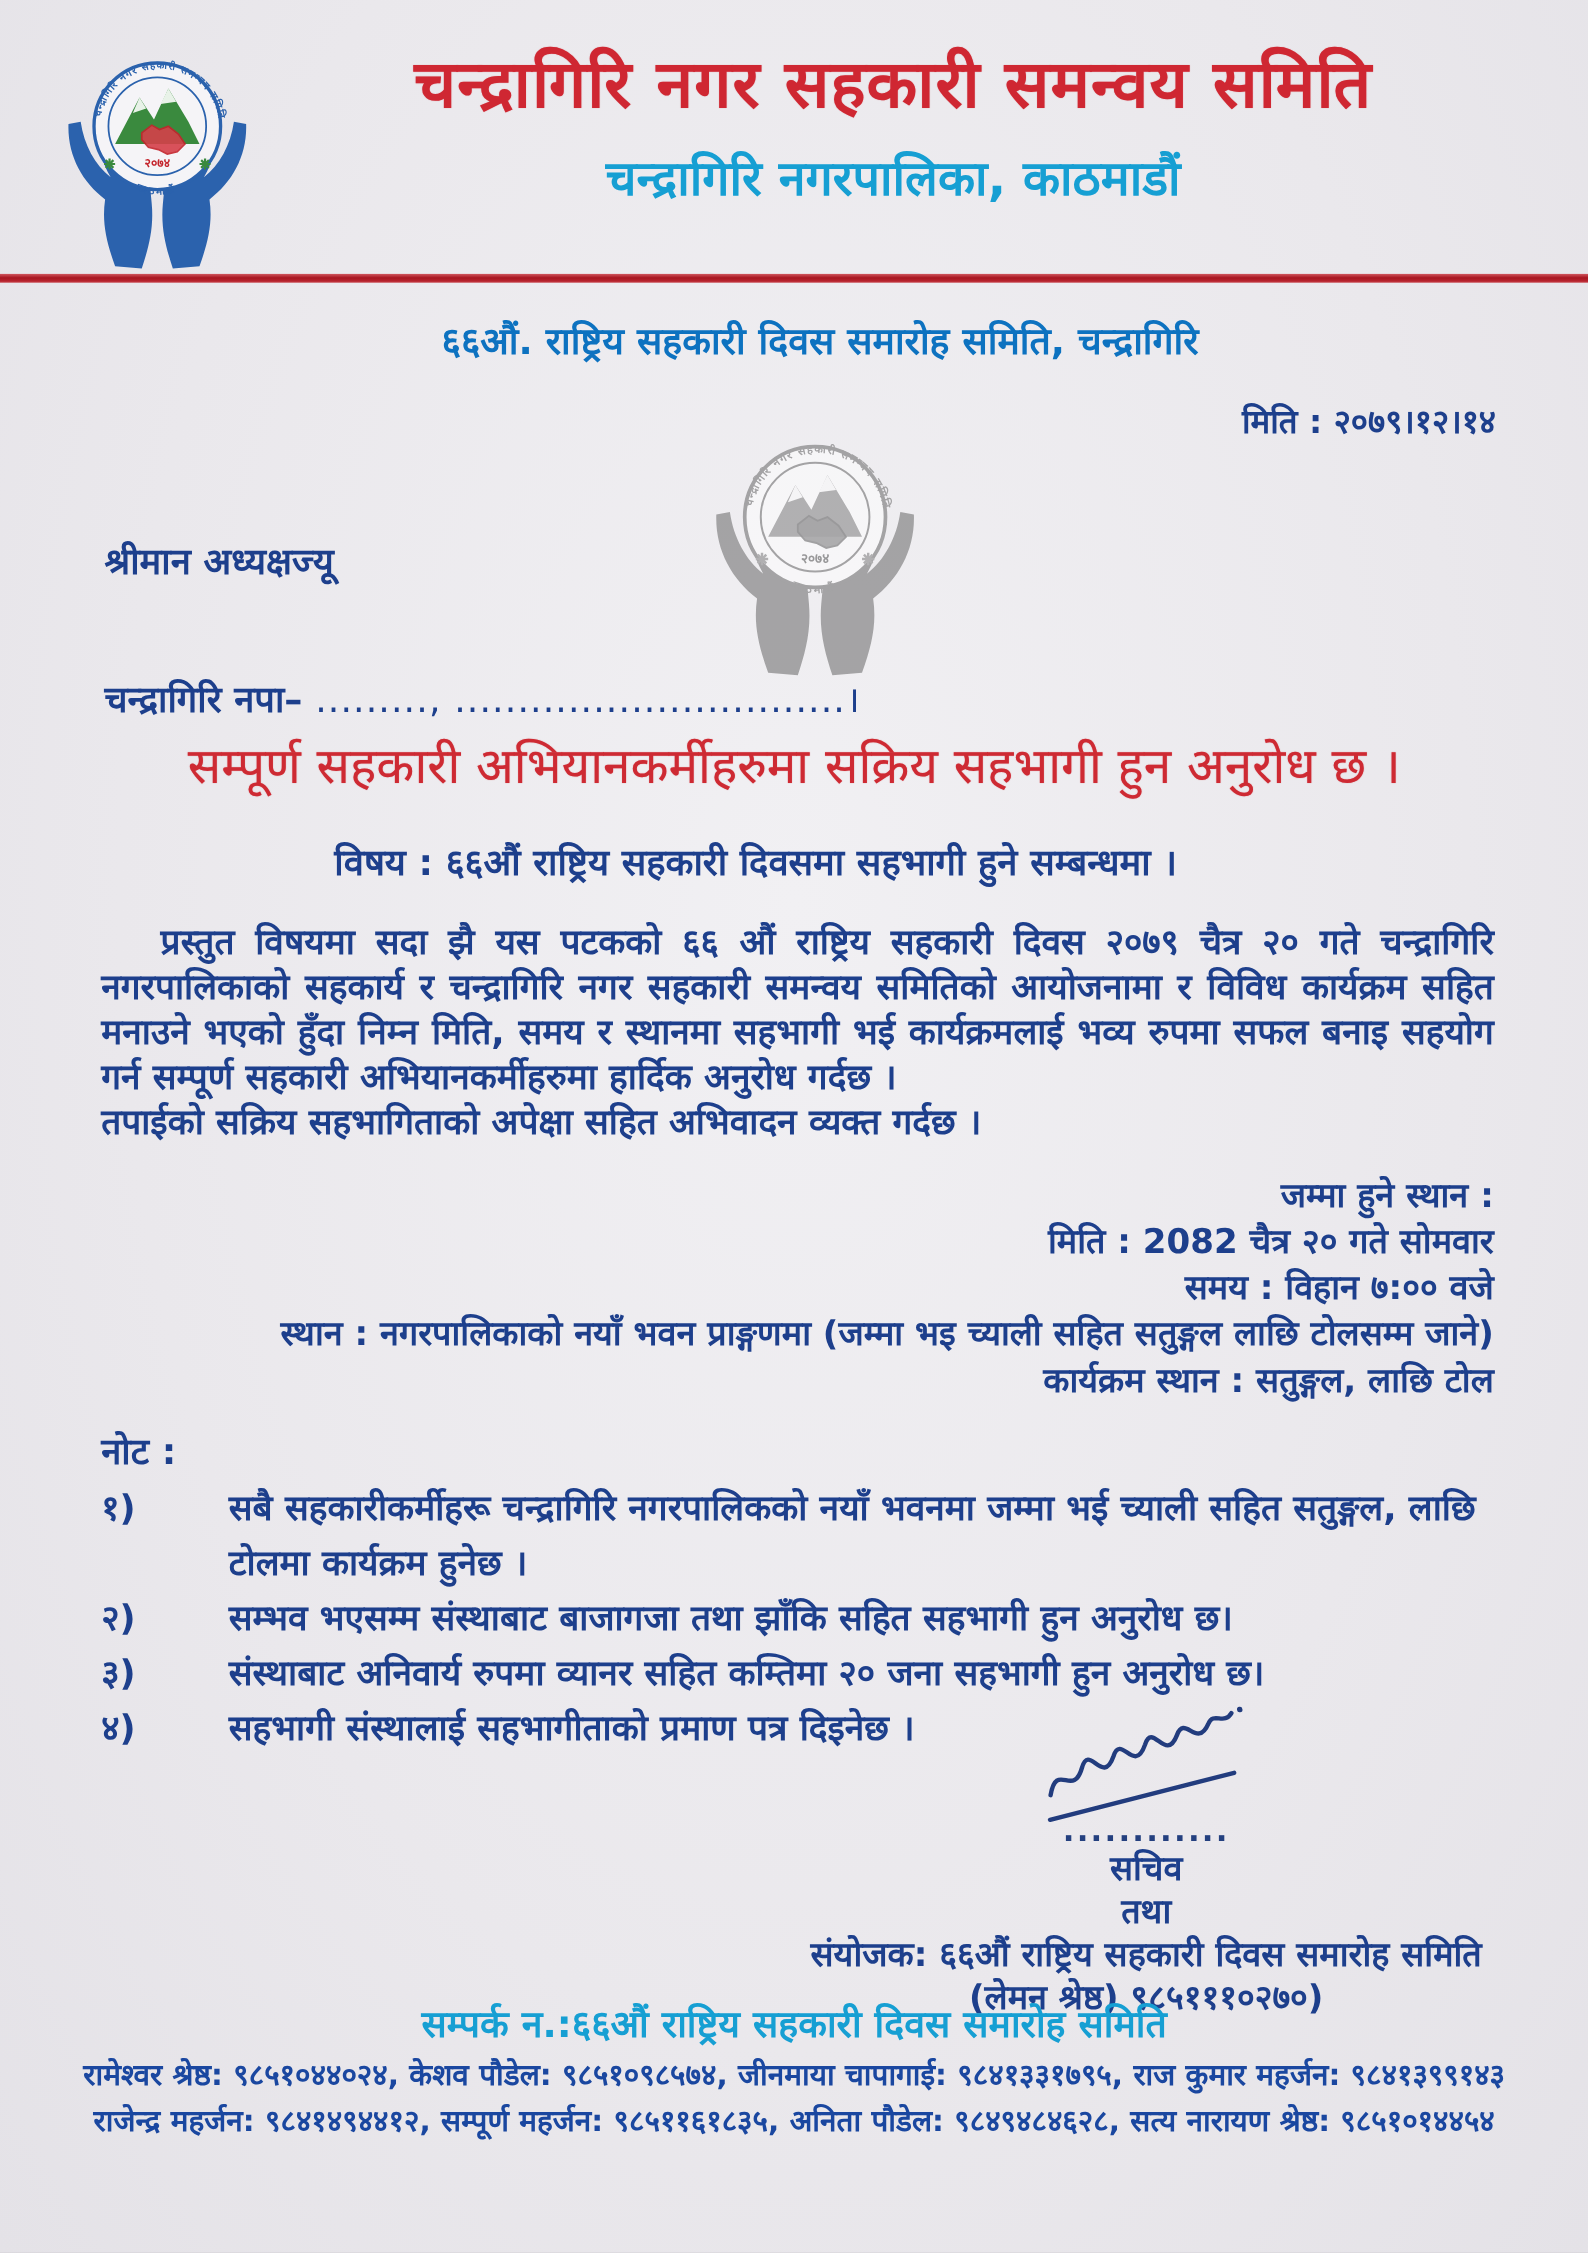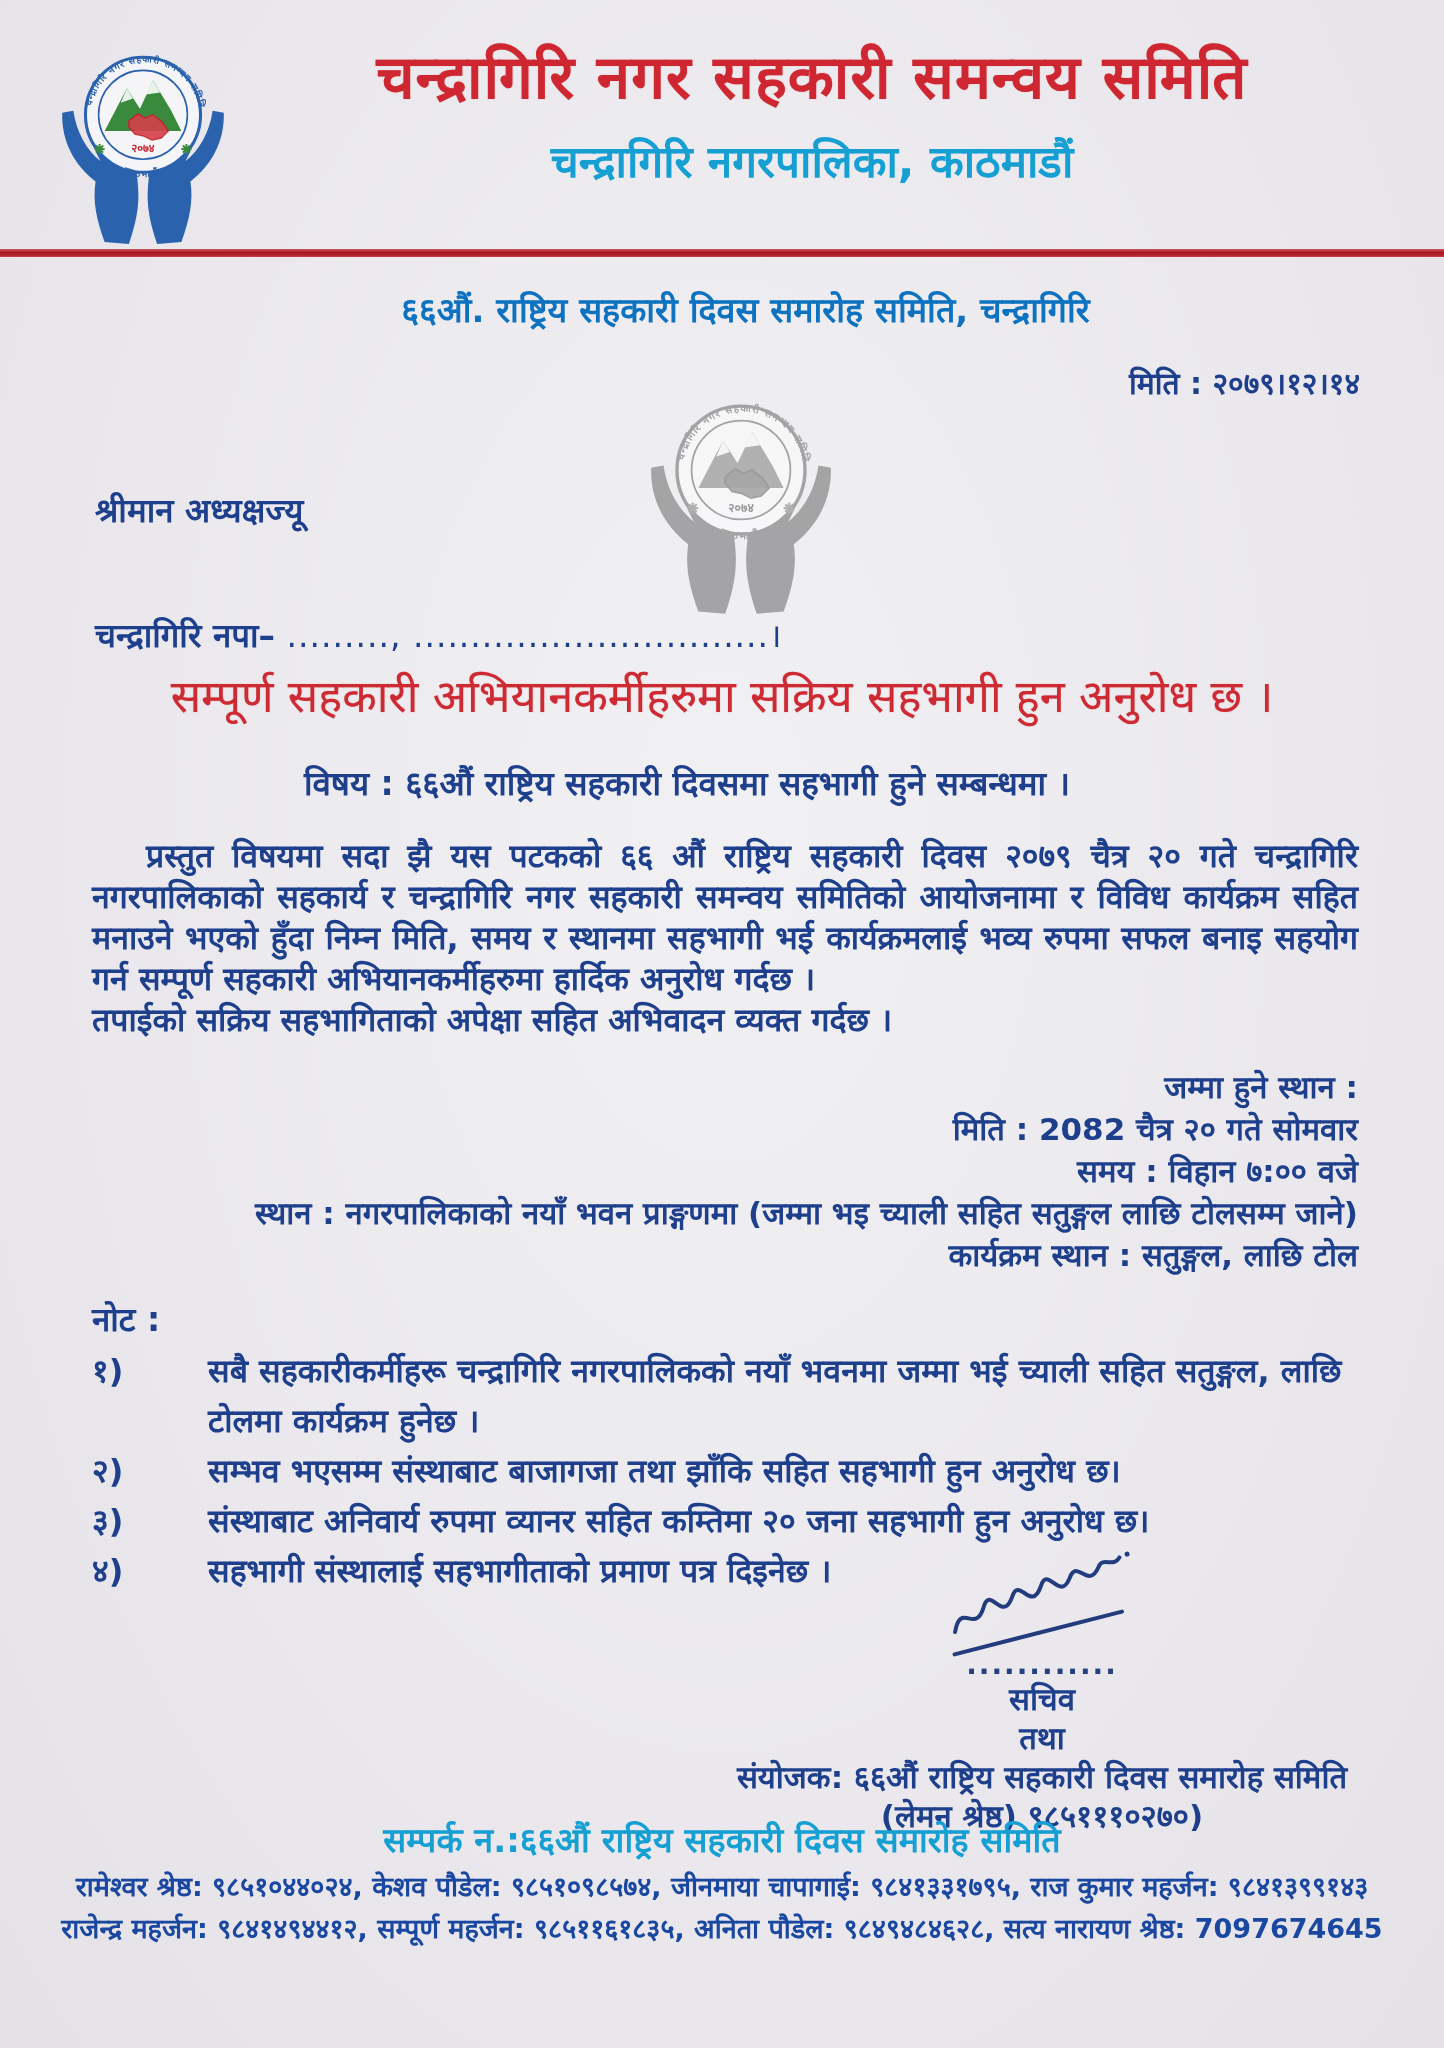--- a/index.html
+++ b/index.html
@@ -206,16 +206,16 @@
     <div class="sig-dots">............</div>
     <div>सचिव</div>
     <div>तथा</div>
     <div class="convener-line">संयोजक: ६६औं राष्ट्रिय सहकारी दिवस समारोह समिति</div>
     <div>(लेमन श्रेष्ठ) ९८५१११०२७०)</div>
   </div>
 
   <div class="footer">
     <div class="contact-heading">सम्पर्क न.:६६औं राष्ट्रिय सहकारी दिवस समारोह समिति</div>
     <div class="contact-line">रामेश्वर श्रेष्ठ: ९८५१०४४०२४, केशव पौडेल: ९८५१०९८५७४, जीनमाया चापागाई: ९८४१३३१७९५, राज कुमार महर्जन: ९८४१३९९१४३</div>
-    <div class="contact-line">राजेन्द्र महर्जन: ९८४१४९४४१२, सम्पूर्ण महर्जन: ९८५११६१८३५, अनिता पौडेल: ९८४९४८४६२८, सत्य नारायण श्रेष्ठ: 7097674645</div>
+    <div class="contact-line">राजेन्द्र महर्जन: ९८४१४९४४१२, सम्पूर्ण महर्जन: ९८५११६१८३५, अनिता पौडेल: ९८४९४८४६२८, सत्य नारायण श्रेष्ठ: ९८५१०१४४५४</div>
   </div>
 
 </div>
 
 </body></html>

